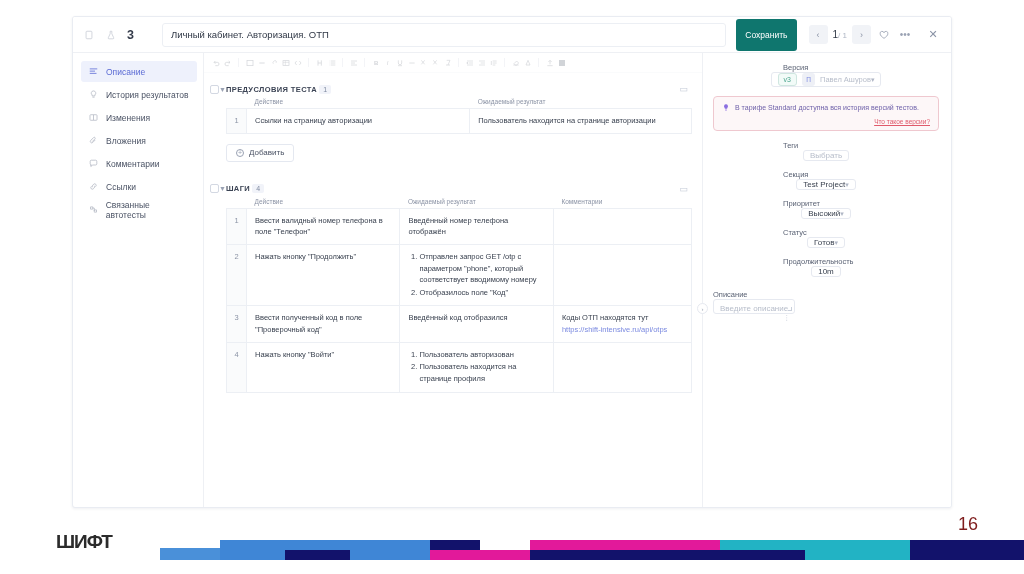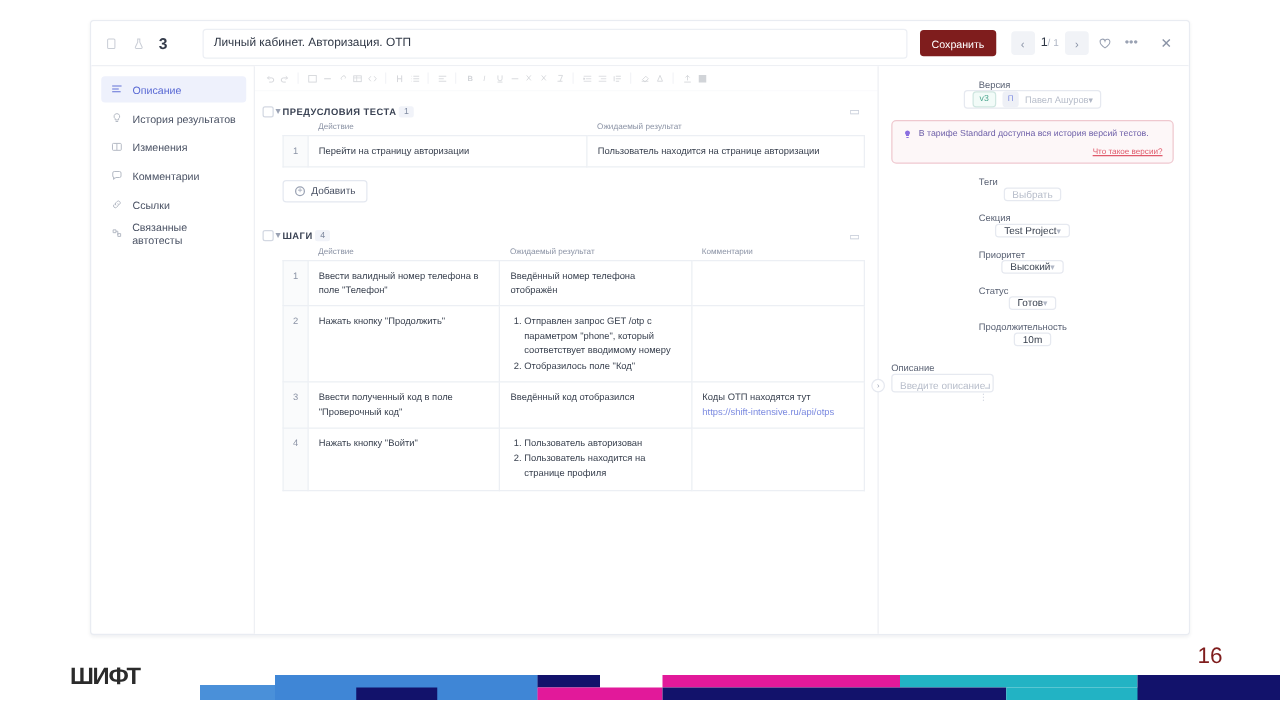--- a/index.html
+++ b/index.html
@@ -32,22 +32,22 @@
   }
   .hdr-icon { width: 16px; height: 16px; margin-right: 6px; opacity: .45;
               display: flex; align-items: center; justify-content: center; }
   .hdr-id { font-size: 12.5px; font-weight: bold; color: #343b4a; margin: 0 8px 0 2px; }
   .title-box {
     flex: 1; height: 24px; border: 1px solid #eceff4; border-radius: 3px;
     display: flex; align-items: center; padding: 0 8px;
     font-size: 9.5px; color: #2f3745; background: #fff; margin-left: 20px;
   }
   .btn-save {
-    margin-left: 10px; height: 21px; min-width: 58px; padding: 0 9px;
-    background: #7f1d1d; border-radius: 3px; border: 0;
+    margin-left: 10px; height: 32px; min-width: 58px; padding: 0 9px;
+    background: #0f766e; border-radius: 3px; border: 0;
     color: #fff; font-size: 8.5px; display: flex; align-items: center;
     justify-content: center; font-family: "Liberation Sans", sans-serif;
   }
   .pager { display: flex; align-items: center; margin-left: 12px; gap: 5px; }
   .pg-btn {
     width: 19px; height: 19px; border-radius: 3px; background: #f1f3f7;
     display: flex; align-items: center; justify-content: center;
     color: #8a93a6; font-size: 9px;
   }
   .pg-txt { font-size: 10px; color: #2f3745; }
@@ -240,20 +240,28 @@
             <svg width="9" height="9" viewBox="0 0 12 12">
                 <rect x="1.3" y="2.3" width="9.4" height="7.4" rx="1" fill="none" stroke="#7d8699" stroke-width="1"></rect>
                 <path d="M6 2.6v6.8" stroke="#7d8699" stroke-width="1"></path>
               </svg>
           </span>
           <span>Изменения</span>
         </div>
         <div class="nav-item">
           <span class="nav-ic">
             <svg width="9" height="9" viewBox="0 0 12 12">
+                <path d="M8.4 5.2L5 8.6a1.9 1.9 0 0 1-2.7-2.7l4-4a1.3 1.3 0 0 1 1.8 1.8L4.2 7.6" fill="none" stroke="#7d8699" stroke-width="1"></path>
+              </svg>
+          </span>
+          <span>Вложения</span>
+        </div>
+        <div class="nav-item">
+          <span class="nav-ic">
+            <svg width="9" height="9" viewBox="0 0 12 12">
                 <path d="M1.6 3.2A1.6 1.6 0 0 1 3.2 1.6h5.6a1.6 1.6 0 0 1 1.6 1.6v3.2a1.6 1.6 0 0 1-1.6 1.6H5l-2.6 2V8H3.2a1.6 1.6 0 0 1-1.6-1.6z" fill="none" stroke="#7d8699" stroke-width="1"></path>
               </svg>
           </span>
           <span>Комментарии</span>
         </div>
         <div class="nav-item">
           <span class="nav-ic">
             <svg width="9" height="9" viewBox="0 0 12 12">
                 <path d="M5 7a2 2 0 0 1 0-2.8l1.4-1.4a2 2 0 0 1 2.8 2.8L8.5 6.3M7 5a2 2 0 0 1 0 2.8L5.6 9.2a2 2 0 0 1-2.8-2.8l.7-.7" fill="none" stroke="#7d8699" stroke-width="1"></path>
               </svg>
@@ -424,21 +432,21 @@
               <thead>
                 <tr>
                   <th></th>
                   <th>Действие</th>
                   <th>Ожидаемый результат</th>
                 </tr>
               </thead>
               <tbody>
                 <tr>
                   <td class="num">1</td>
-                  <td>Перейти на страницу авторизации</td>
+                  <td>Ссылки на страницу авторизации</td>
                   <td>Пользователь находится на странице авторизации</td>
                 </tr>
               </tbody>
             </table>
           </div>
 
           <div class="btn-add">
             <span class="plus-ic">+</span>
             <span>Добавить</span>
           </div>

